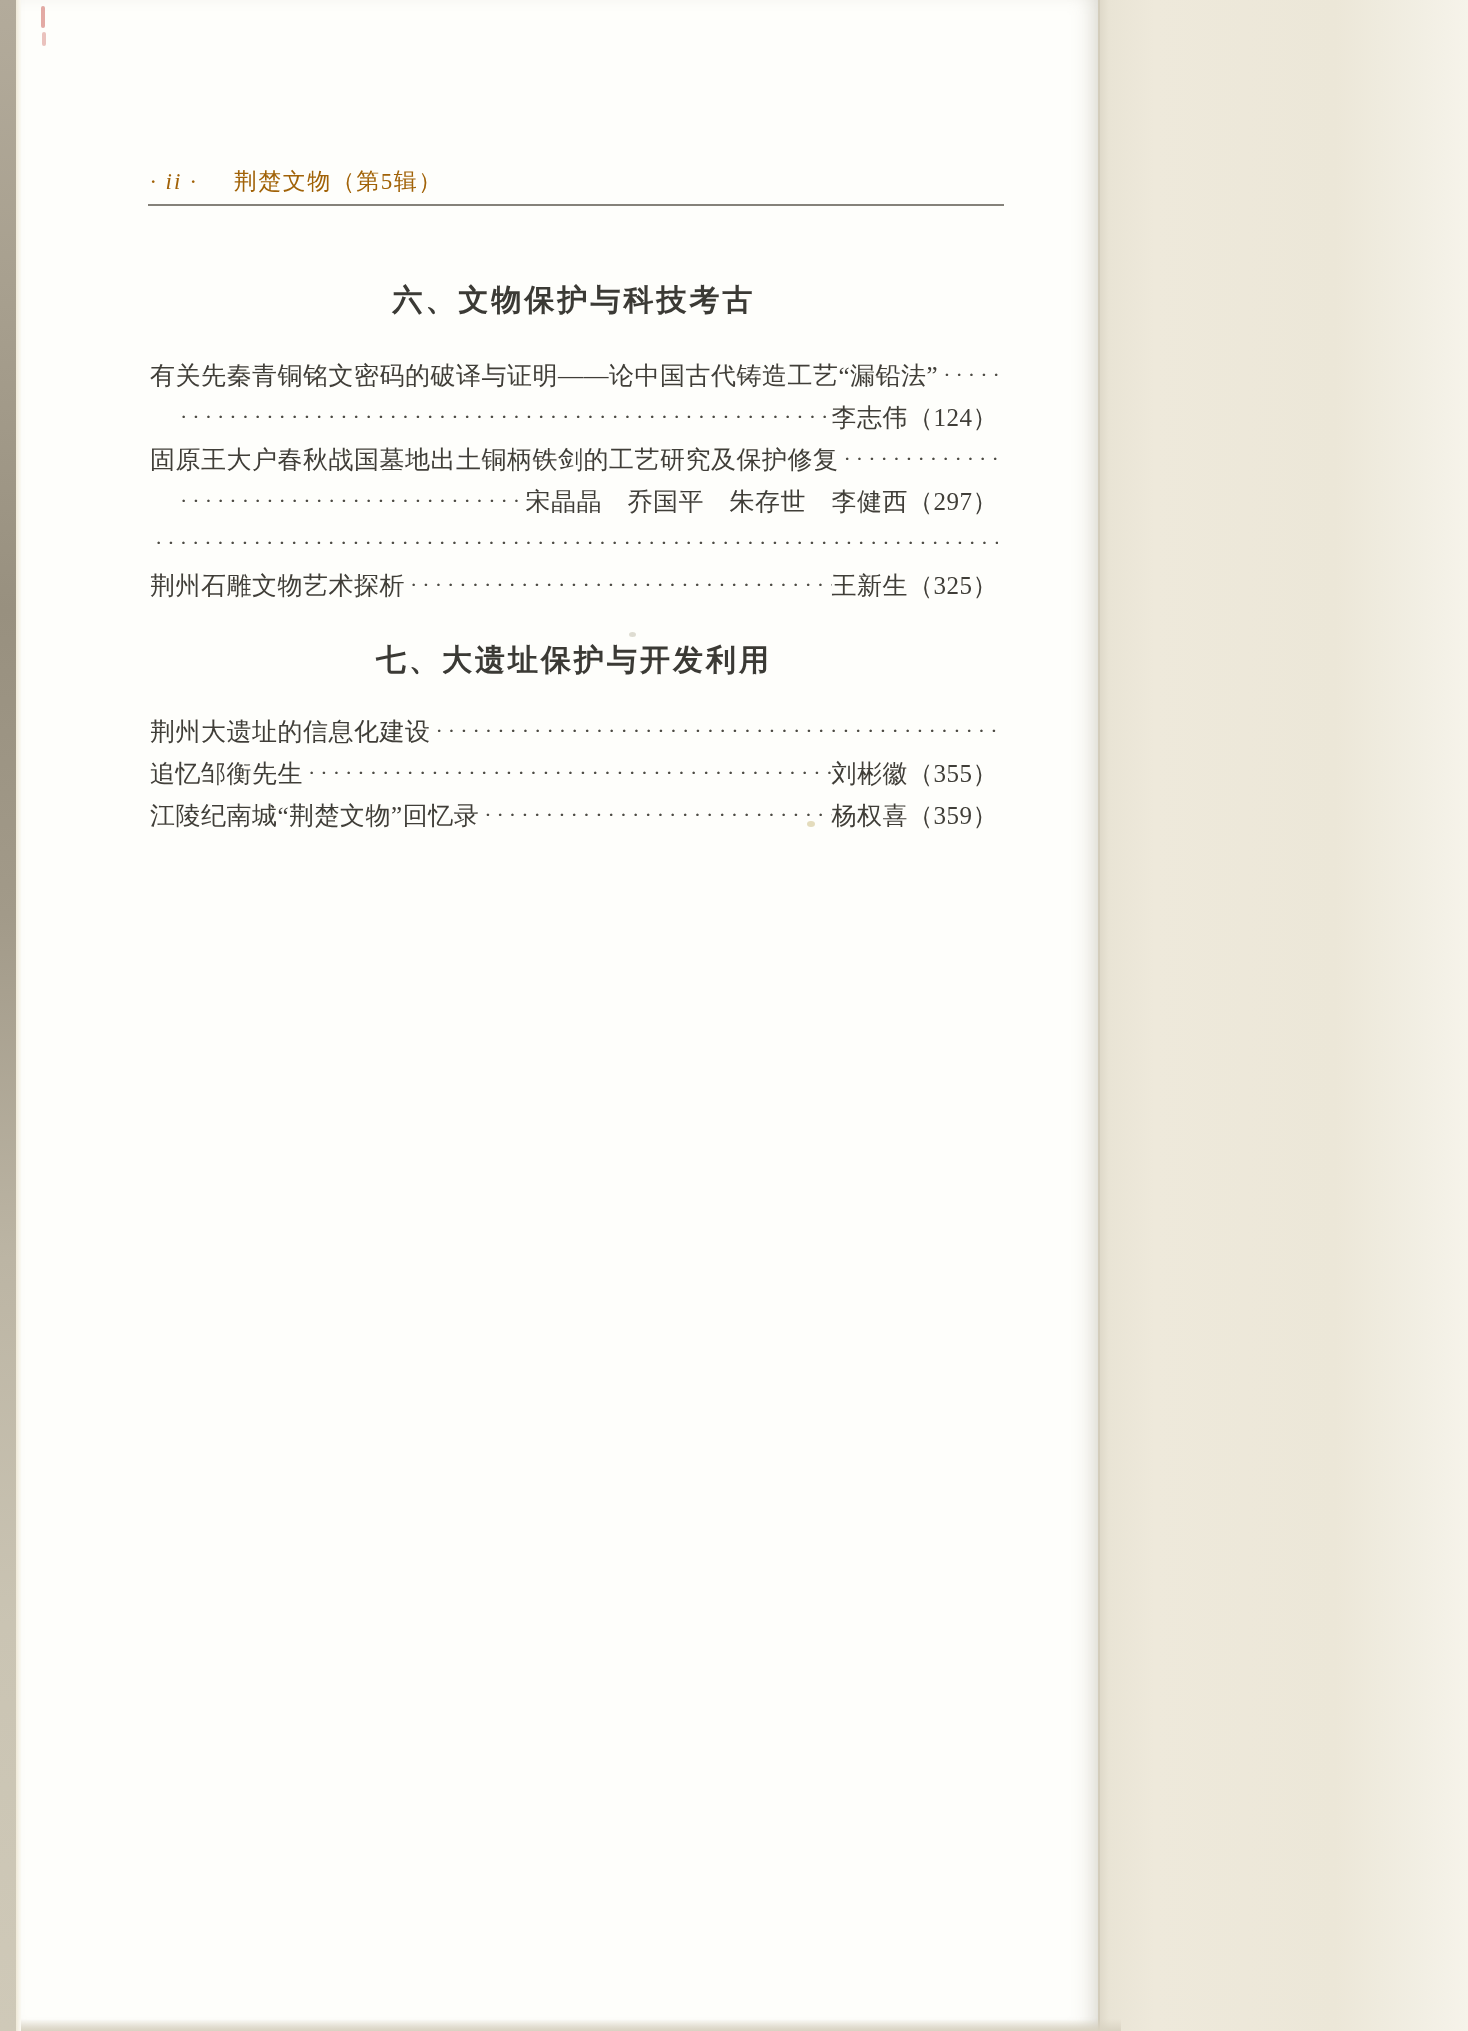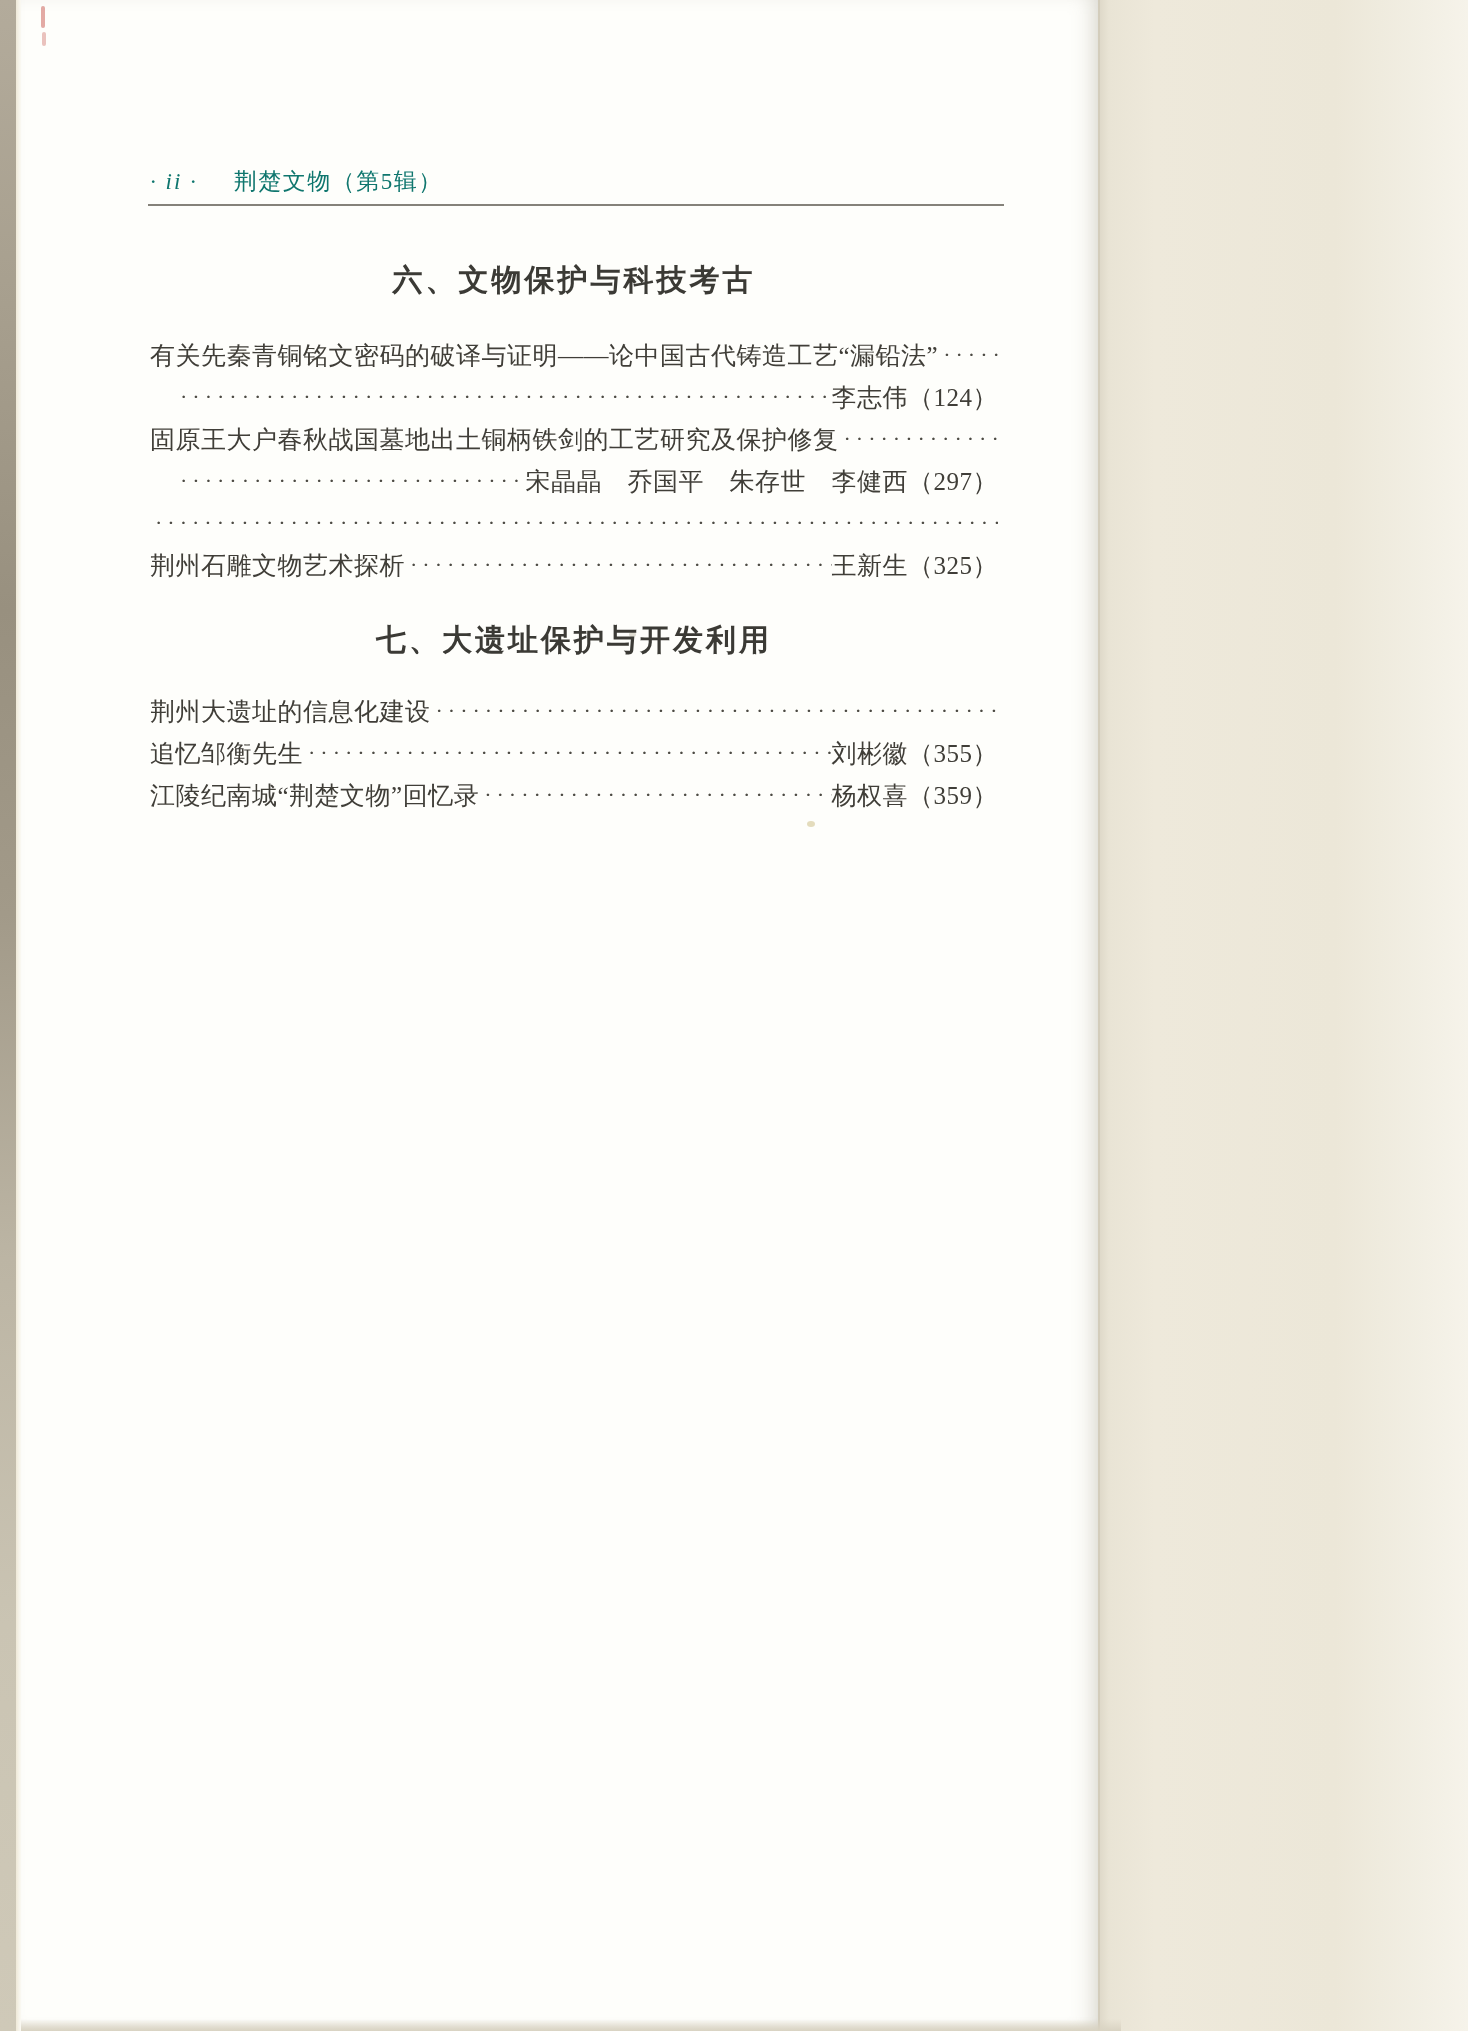--- a/index.html
+++ b/index.html
@@ -51,30 +51,30 @@
   .speck { position:absolute; border-radius:50%; }
   .speck.s1 { left:608px; top:632px; width:7px; height:5px; background:rgba(150,142,112,.30); }
   .speck.s2 { left:786px; top:821px; width:8px; height:6px; background:rgba(186,166,88,.38); }
 
   
   .content { position:absolute; left:129px; top:0; width:848px; color:#3e3c36; }
 
   .page-head {
     position:absolute; top:166px; left:0; width:100%;
     display:flex; align-items:baseline; gap:36px;
-    font-size:23px; color:#0f766e; letter-spacing:1px;
+    font-size:23px; color:#a16207; letter-spacing:1px;
   }
   .folio { font-style:italic; letter-spacing:2px; }
   .book-title { letter-spacing:1.5px; }
   .head-rule {
     position:absolute; top:204px; left:-2px; width:856px; height:2px;
     background:#85827a;
   }
 
-  .toc { padding-top:262px; }
+  .toc { padding-top:262px;margin-top:20px; }
   .section-title {
     font-family:"Liberation Sans","DejaVu Sans",sans-serif;
     font-weight:bold; font-size:30px; line-height:36px;
     text-align:center; letter-spacing:3px; color:#3b3a35;
   }
   .section-title.s6 { margin-bottom:36px; }
   .section-title.s7 { margin-top:36px; margin-bottom:32px; }
   .section-title.s8 { margin-top:30px; margin-bottom:30px; }
 
   .toc-line {

